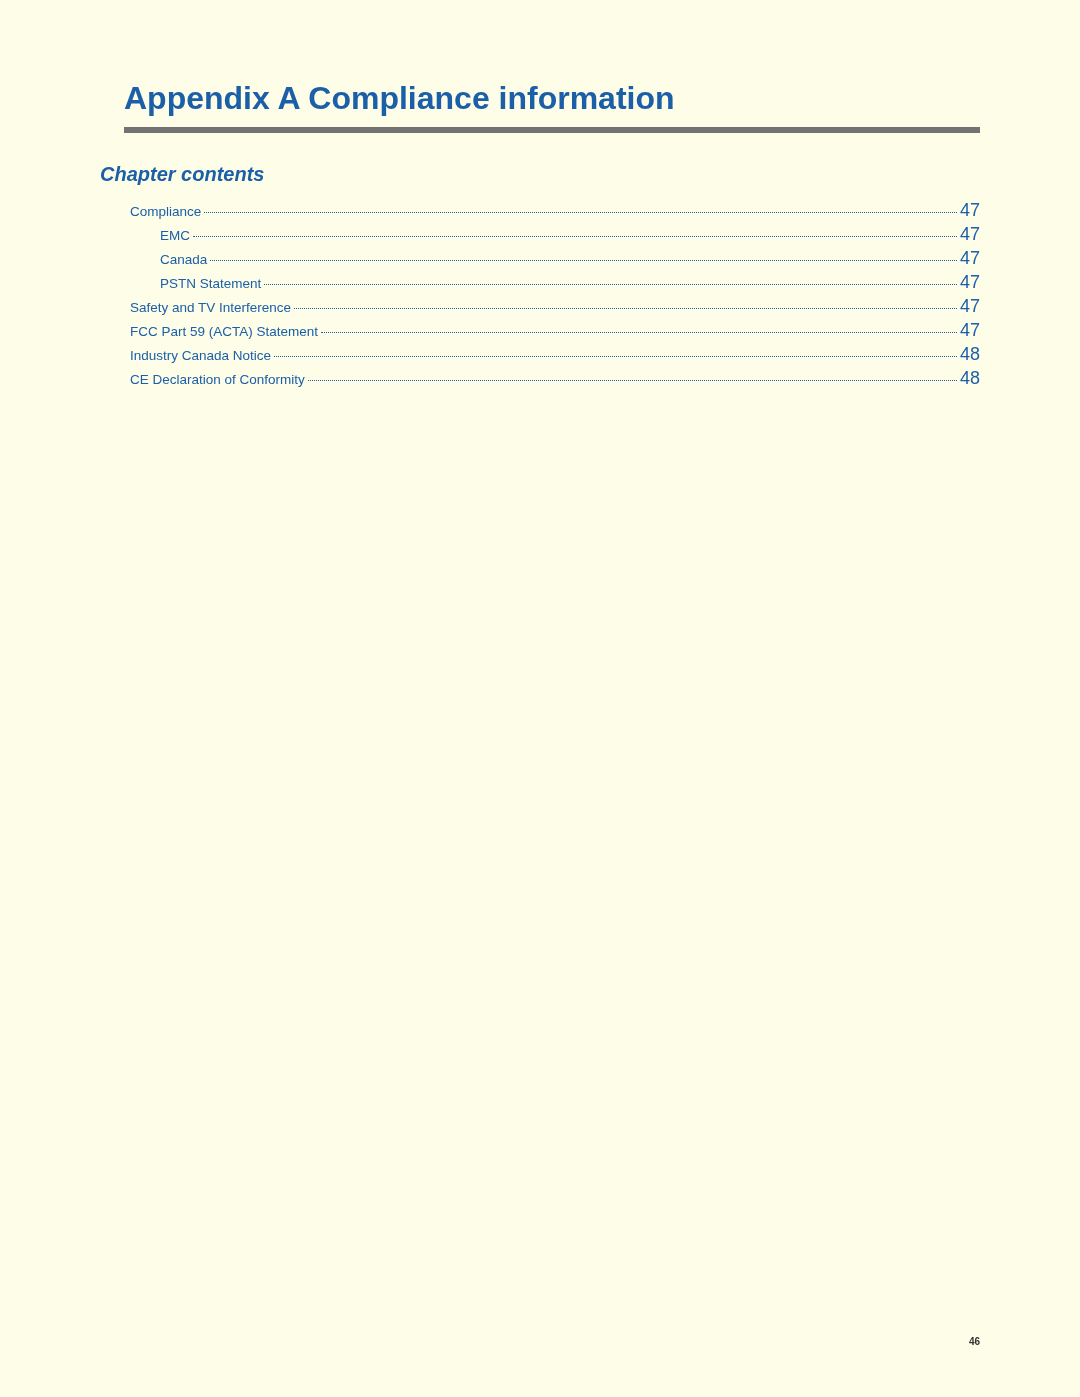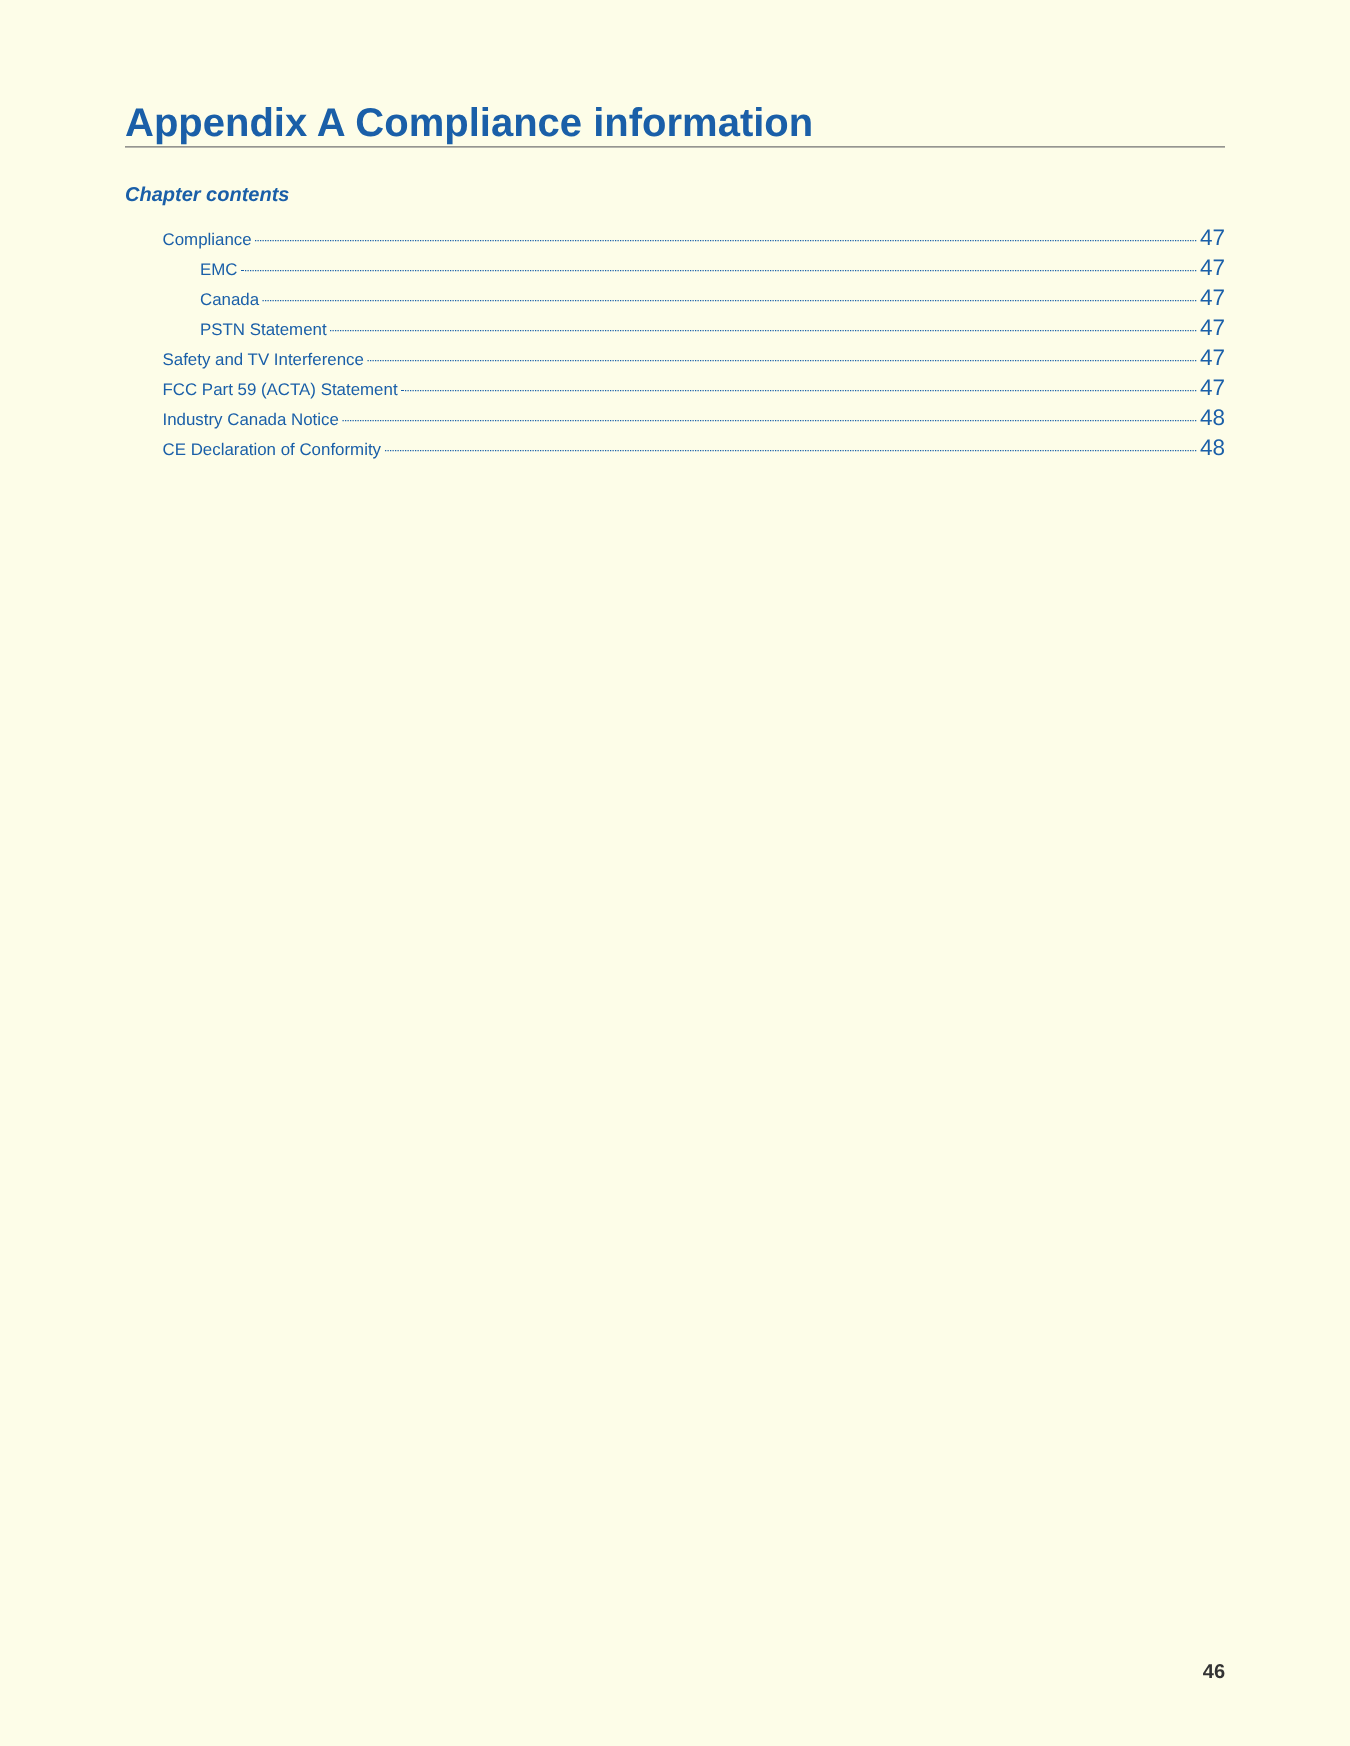--- a/index.html
+++ b/index.html
@@ -18,38 +18,40 @@
 
     .page {
       width: 1080px;
       min-height: 1397px;
       background-color: #fdfde8;
       padding: 80px 100px;
       position: relative;
     }
 
     .chapter-heading {
-      border-bottom: 1px solid #737373;
+      border-bottom: 6px solid #737373;
+      padding-bottom: 10px;
       margin-bottom: 30px;
+      margin-left: 24px;
     }
 
     .chapter-heading h1 {
       font-size: 32px;
       font-weight: normal;
       color: #222;
     }
 
     .chapter-heading h1 span {
       font-weight: bold;
       color: #1a5fa8;
       font-family: Arial, Helvetica, sans-serif;
     }
 
     .chapter-contents-title {
-      font-size: 16px;
+      font-size: 20px;
       font-weight: bold;
       font-style: italic;
       color: #1a5fa8;
       margin-bottom: 14px;
     }
 
     .toc {
       list-style: none;
     }
 
@@ -86,21 +88,21 @@
     }
 
     .toc-indent-2 {
       padding-left: 60px;
     }
 
     .page-number {
       position: absolute;
       bottom: 50px;
       right: 100px;
-      font-size: 16px;
+      font-size: 10px;
       color: #333;
       font-weight: bold;
     }
   </style>
 </head>
 <body>
 
 <div class="page">
 
   <div class="chapter-heading">

